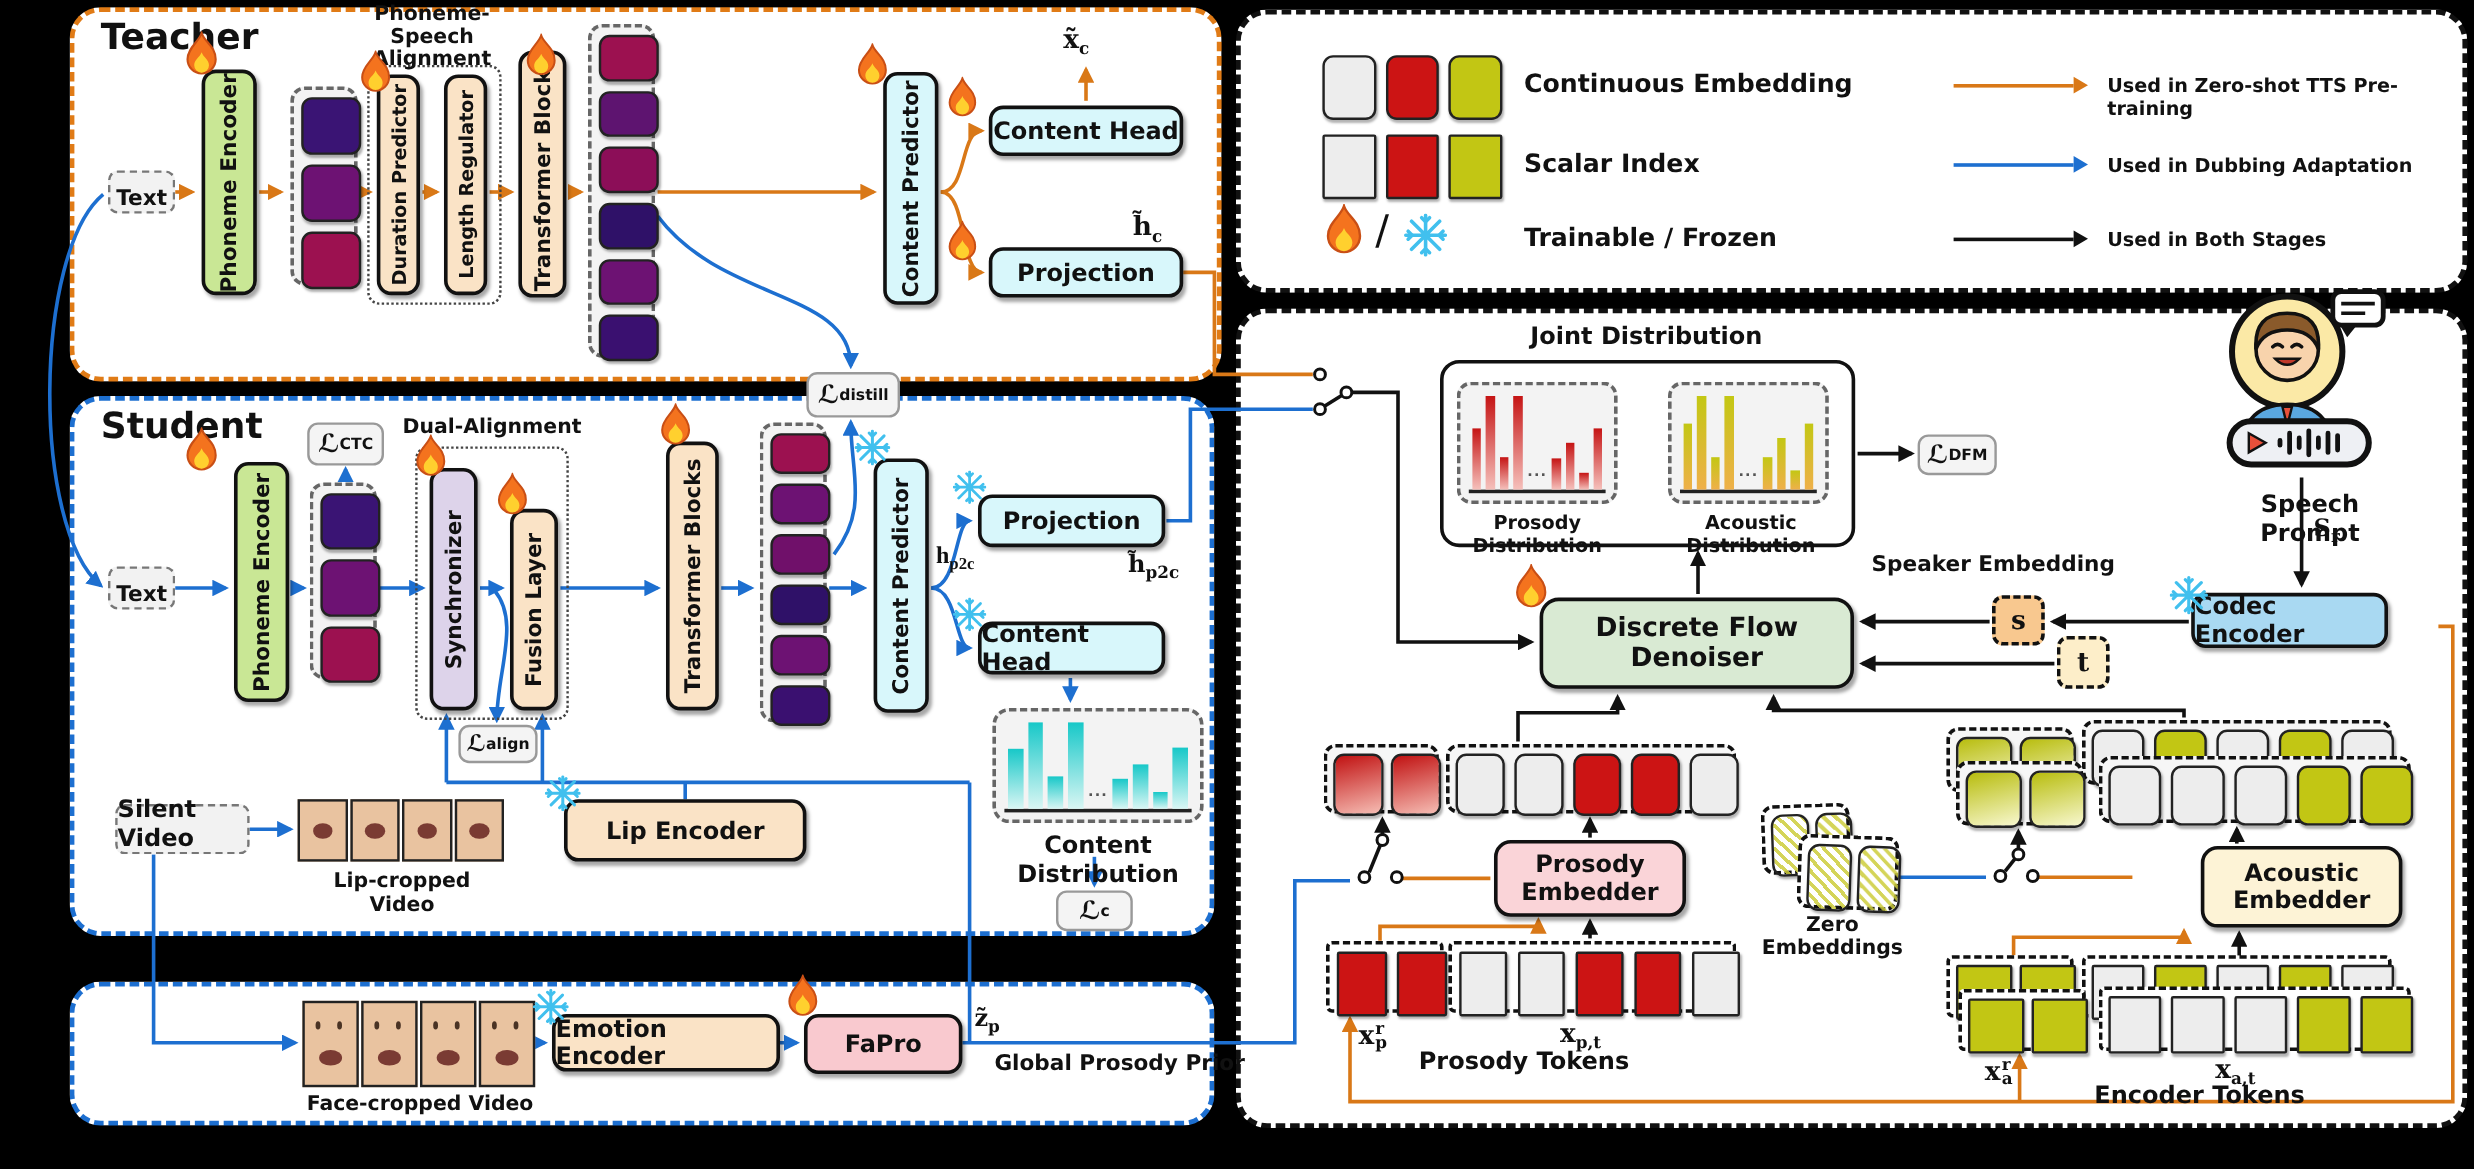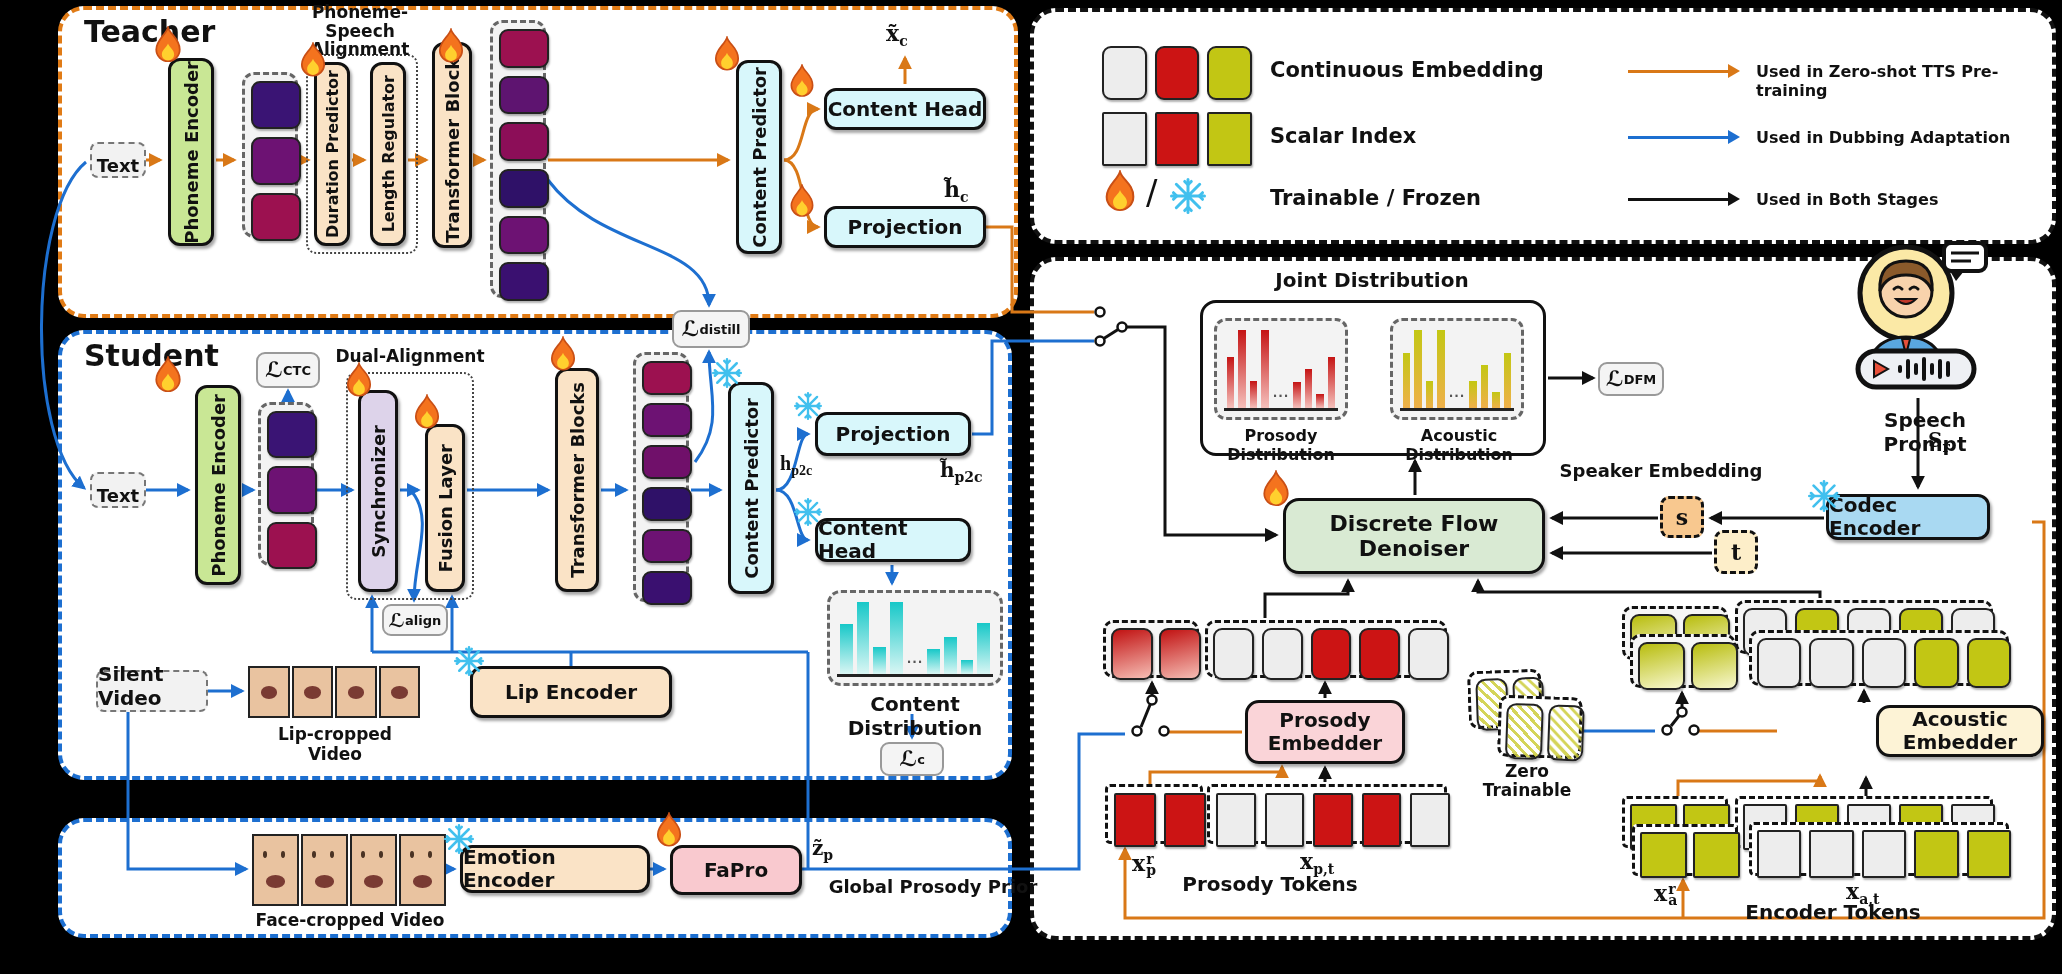--- a/index.html
+++ b/index.html
@@ -620,21 +620,21 @@
     </div>
   </div>
 <div class="abs darkgroup" style="left:1498px;top:696px;width:84px;height:62px;border-radius:10px;transform:rotate(2deg);">
   <div class="tokrow" style="padding:5px;gap:5px;">
       <span class="tok rd cz"></span>
       <span class="tok rd cz"></span>
     </div>
   </div>
 <div class="abs label two" style="left:1462px;top:762px;width:130px;font-size:17px;">
   <span>Zero</span>
-    <span>Trainable</span>
+    <span>Embeddings</span>
   </div>
 
 <div class="abs darkgroup" style="left:1622px;top:606px;width:106px;height:54px;border-radius:10px;background:#f6f6f6;">
   <div class="tokrow" style="padding:5px;gap:6px;">
       <span class="tok rd cyg"></span>
       <span class="tok rd cyg"></span>
     </div>
   </div>
 <div class="abs darkgroup" style="left:1735px;top:600px;width:258px;height:54px;border-radius:10px;background:#f6f6f6;">
   <div class="tokrow" style="padding:5px;gap:8px;">
@@ -653,21 +653,21 @@
   </div>
 <div class="abs darkgroup" style="left:1749px;top:630px;width:260px;height:56px;border-radius:10px;background:#f6f6f6;">
   <div class="tokrow" style="padding:5px;gap:8px;">
       <span class="tok rd cg"></span>
       <span class="tok rd cg"></span>
       <span class="tok rd cg"></span>
       <span class="tok rd cy"></span>
       <span class="tok rd cy"></span>
     </div>
   </div>
-<div class="abs hbox c-cream" style="left:1876px;top:705px;width:168px;height:52px;border-radius:14px;">
+<div class="abs hbox c-cream" style="left:1834px;top:705px;width:168px;height:68px;border-radius:14px;">
   <span>Acoustic</span>
     <span>Embedder</span>
   </div>
 
 <div class="abs darkgroup" style="left:1622px;top:796px;width:106px;height:52px;">
   <div class="tokrow" style="padding:5px;gap:6px;">
       <span class="tok sq cy"></span>
       <span class="tok sq cy"></span>
     </div>
   </div>

